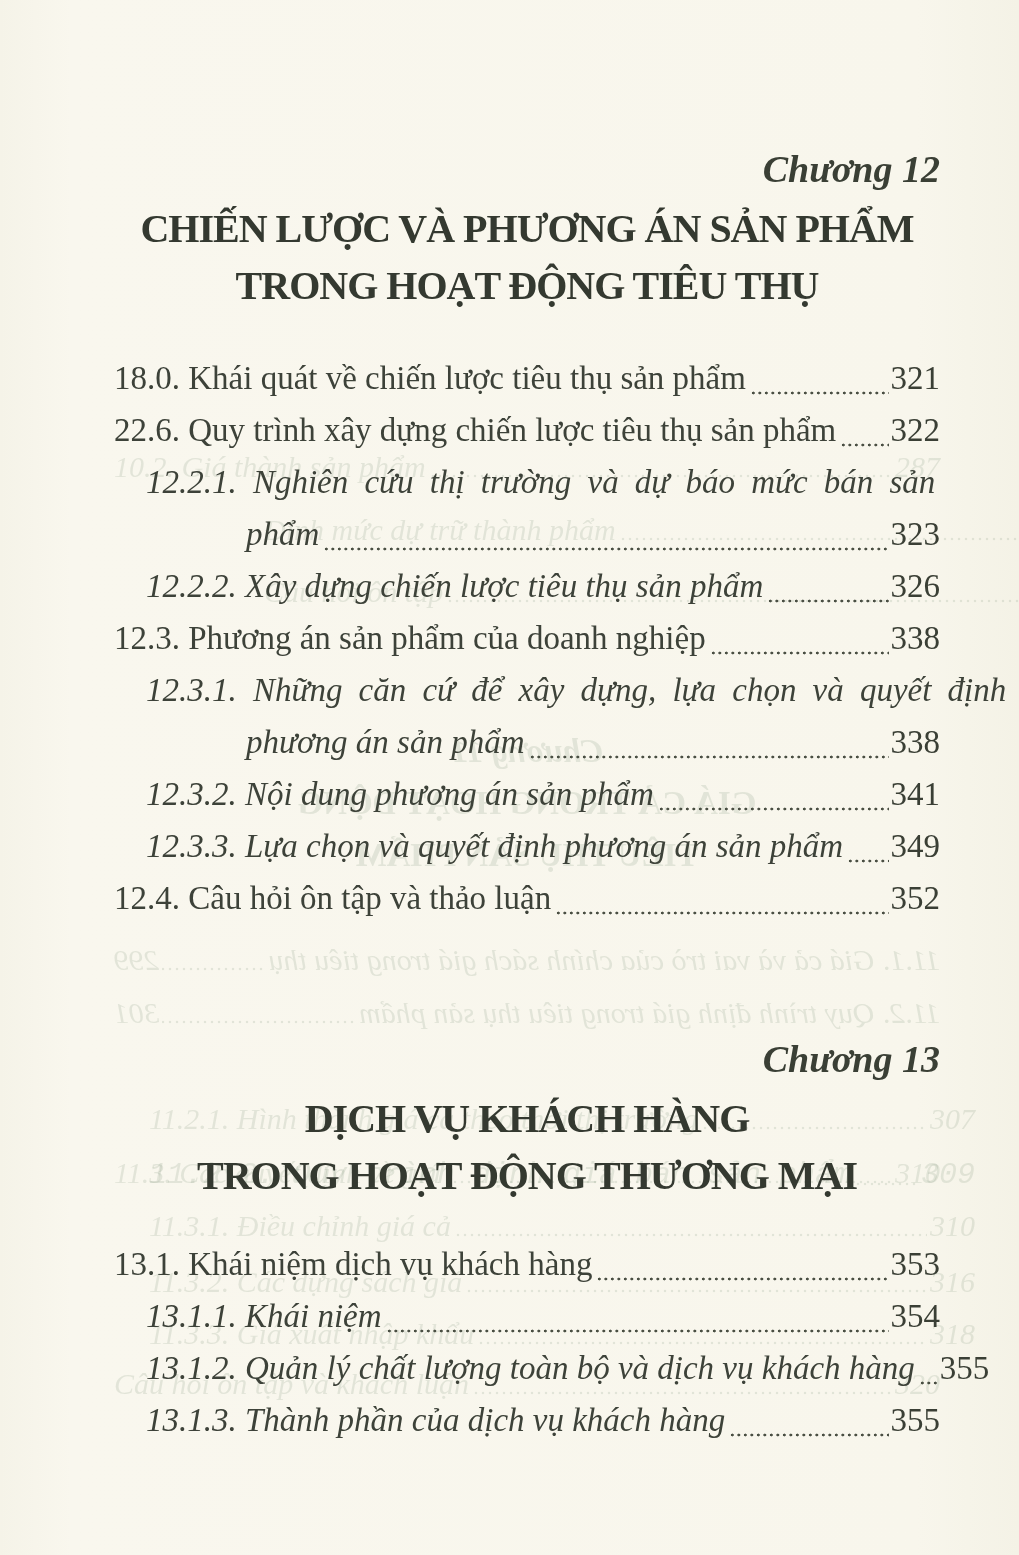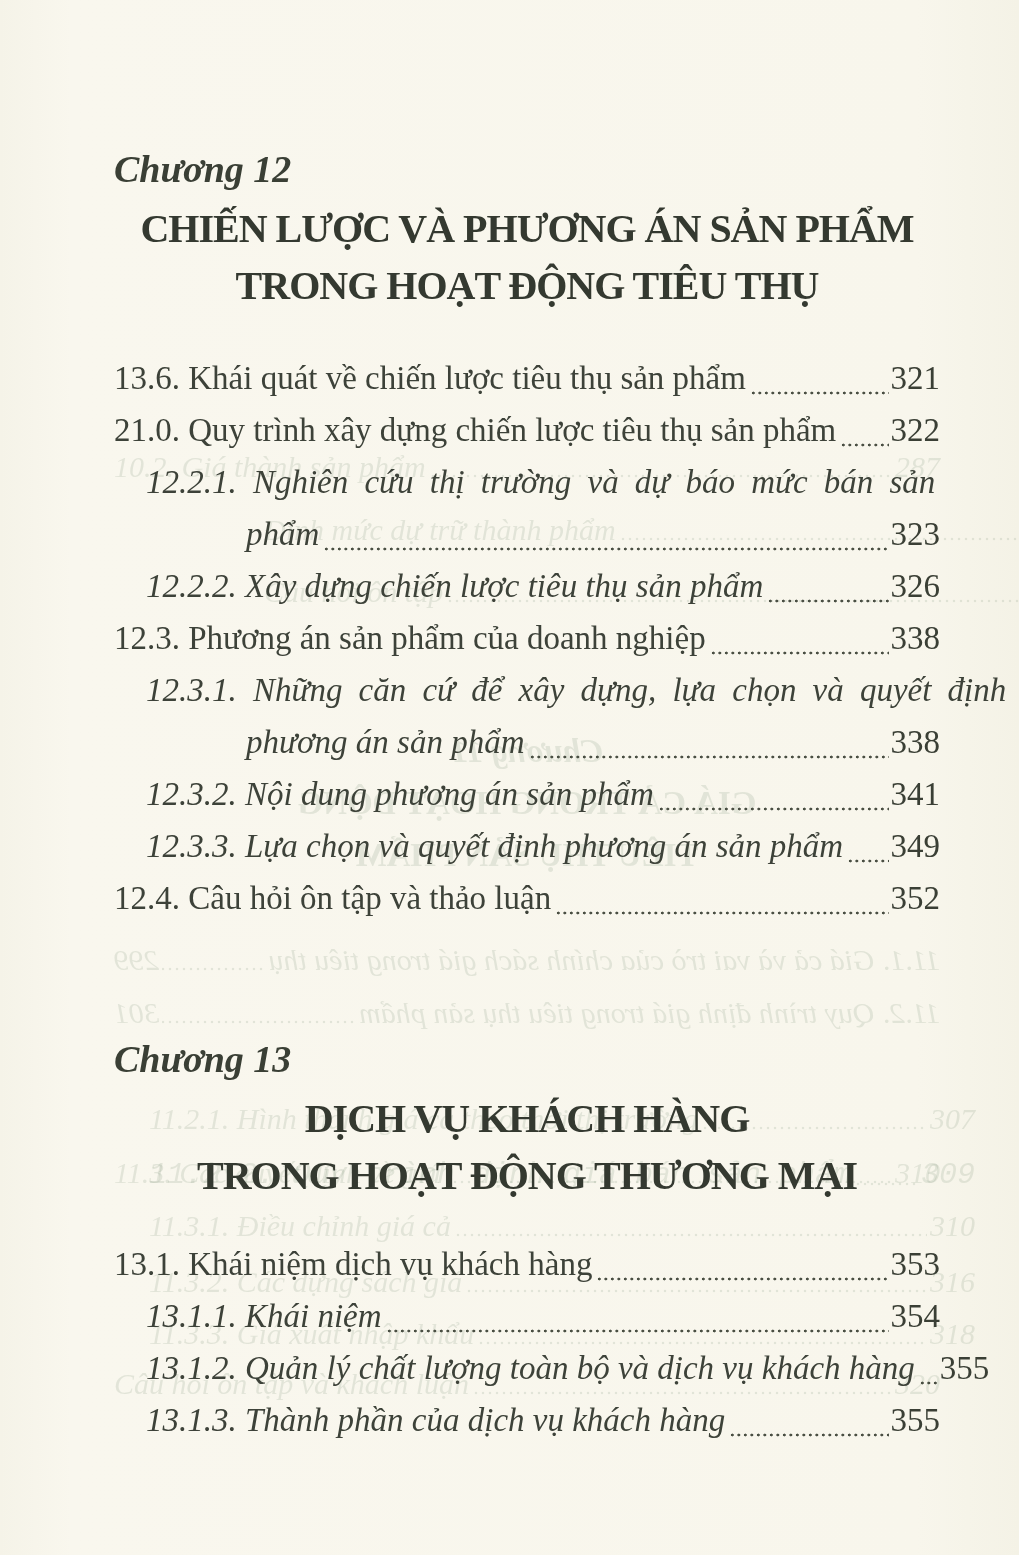--- a/index.html
+++ b/index.html
@@ -60,21 +60,21 @@
   
   .content {
     position: absolute;
     left: 114px;
     top: 0;
     width: 826px;
   }
   .toc-section { position: relative; }
   .toc-section + .toc-section { margin-top: 112px; }
   .chapter-label {
-    text-align: left;
+    text-align: right;
     font-style: italic;
     font-weight: bold;
     font-size: 38px;
     line-height: 46px;
     color: #3a3f35;
   }
   .toc-section:first-child .chapter-label { padding-top: 146px; }
   .chapter-title {
     text-align: center;
     font-weight: bold;
@@ -186,28 +186,28 @@
   <div id="toc-root" class="content">
       <div class="toc-section">
         <div class="chapter-label">Chương 12</div>
         <div class="chapter-title-block">
           <div class="chapter-title">CHIẾN LƯỢC VÀ PHƯƠNG ÁN SẢN PHẨM</div>
           <div class="chapter-title">TRONG HOẠT ĐỘNG TIÊU THỤ</div>
         </div>
         <div class="entries">
           <div class="toc-entry lvl0">
             <div class="toc-line">
-              <span class="txt">13.6. Khái quát về chiến lược tiêu thụ sản phẩm</span>
+              <span class="txt">18.0. Khái quát về chiến lược tiêu thụ sản phẩm</span>
               <span class="dots"></span>
               <span class="pg">321</span>
             </div>
           </div>
           <div class="toc-entry lvl0">
             <div class="toc-line">
-              <span class="txt">21.0. Quy trình xây dựng chiến lược tiêu thụ sản phẩm</span>
+              <span class="txt">22.6. Quy trình xây dựng chiến lược tiêu thụ sản phẩm</span>
               <span class="dots"></span>
               <span class="pg">322</span>
             </div>
           </div>
           <div class="toc-entry lvl1 it">
             <div class="toc-line spread">
               <span class="txt">12.2.1. Nghiên cứu thị trường và dự báo mức bán sản</span>
             </div>
             <div class="toc-line cont">
               <span class="txt">phẩm</span>

